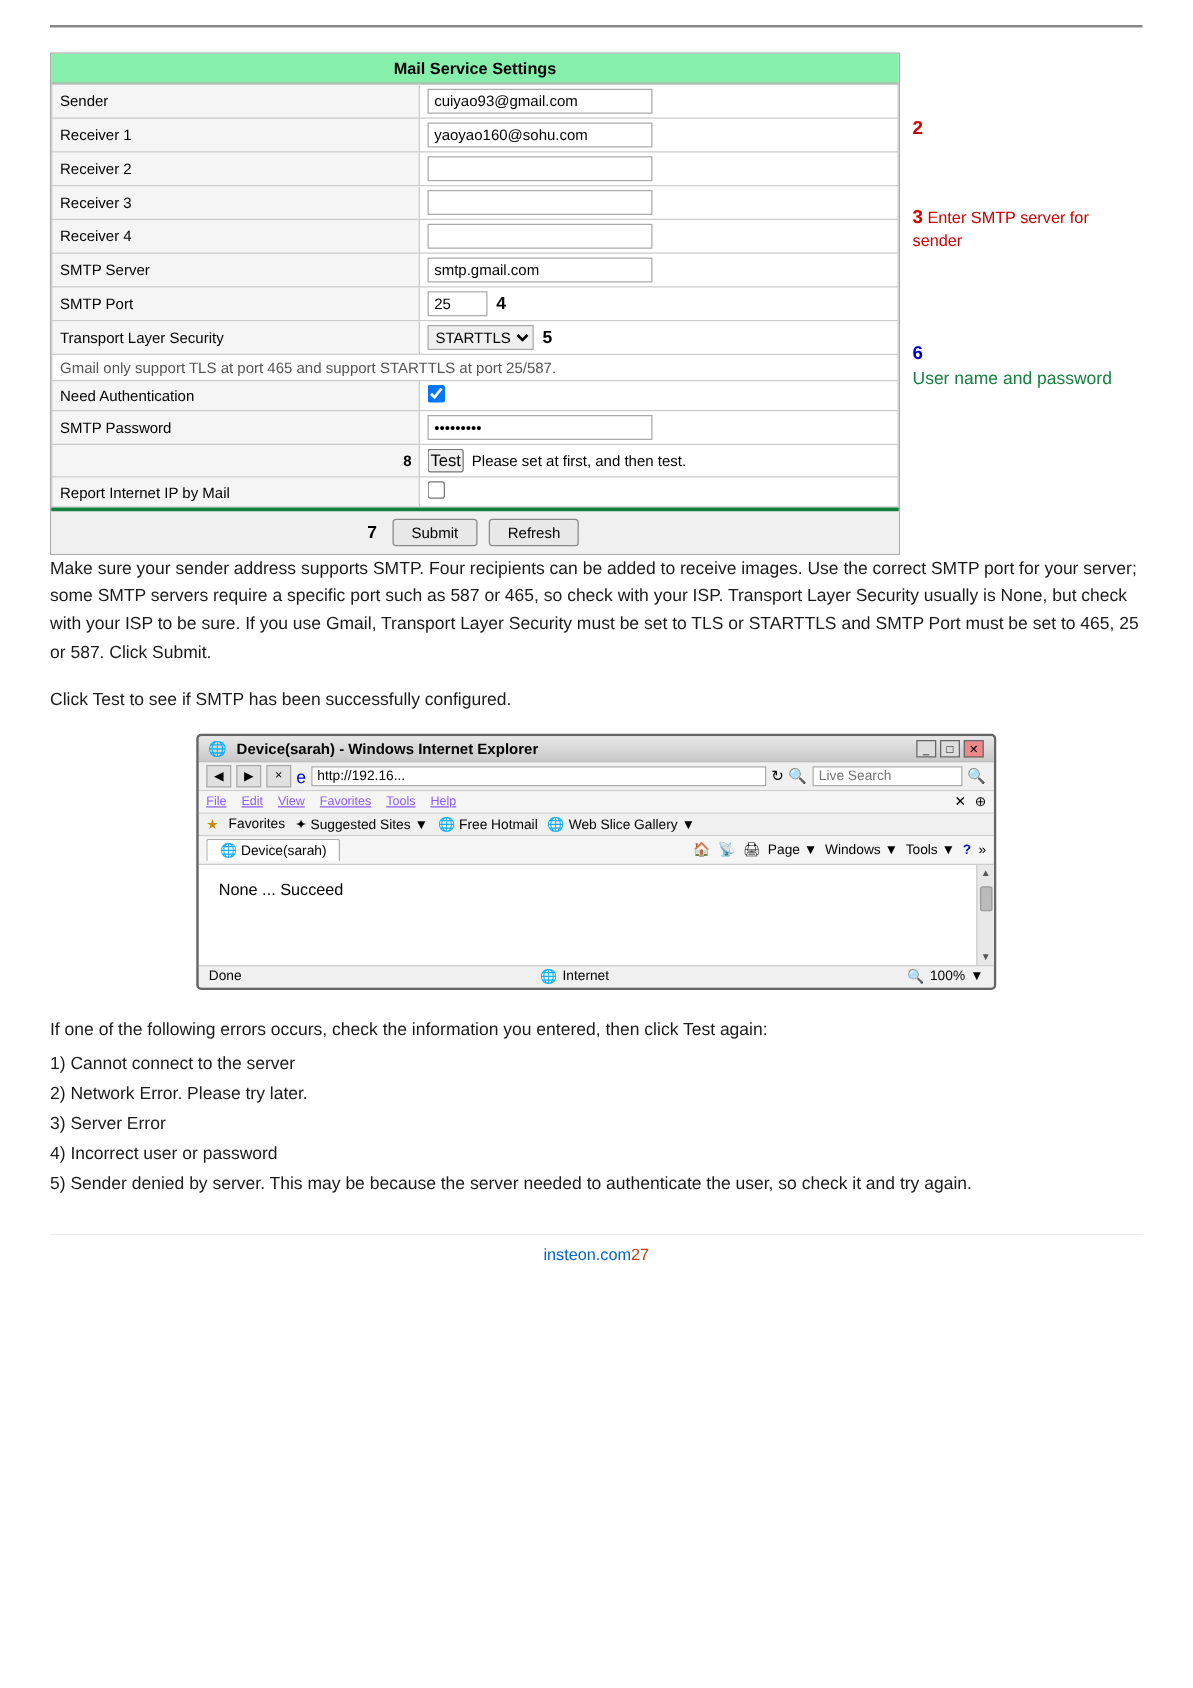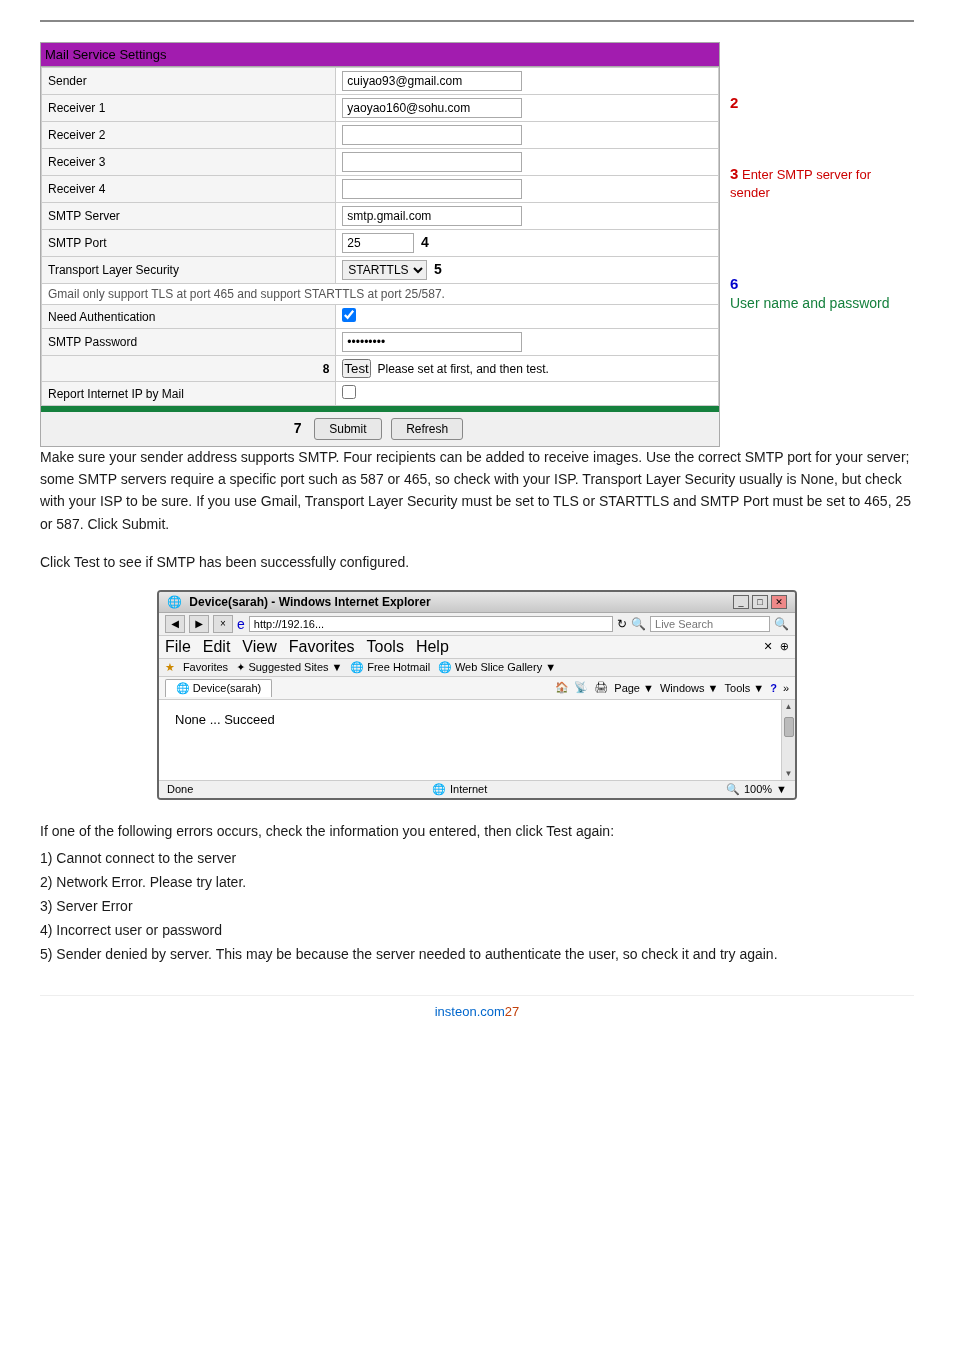--- a/index.html
+++ b/index.html
@@ -19,22 +19,23 @@
       margin-bottom: 20px;
     }
 
     
     .mail-settings-container {
       width: 680px;
       margin: 0 auto 20px auto;
       border: 1px solid #aaa;
     }
     .mail-settings-title {
-      background: #a21caf;
-      font-weight: normal;
+      background: #86efac;
+      text-align: center;
+      font-weight: bold;
       padding: 4px;
       font-size: 13px;
       border-bottom: 1px solid #aaa;
     }
     .mail-table {
       width: 100%;
       border-collapse: collapse;
     }
     .mail-table td {
       border: 1px solid #ccc;
@@ -69,21 +70,21 @@
     .hint-text {
       font-size: 11px;
       color: #555;
       padding: 2px 4px;
     }
 
     .button-row {
       text-align: center;
       padding: 6px;
       background: #f0f0f0;
-      border-top: 6px solid #15803d;
+      border-top: 3px solid #15803d;
     }
     .button-row button {
       padding: 3px 14px;
       font-size: 12px;
       cursor: pointer;
       margin: 0 3px;
       border: 1px solid #888;
       background: #e8e8e8;
       border-radius: 3px;
     }
@@ -168,21 +169,21 @@
       display: flex;
       align-items: center;
       justify-content: space-between;
       border-bottom: 1px solid #ccc;
       font-size: 12px;
     }
     .menu-items {
       display: flex;
       gap: 12px;
     }
-    .menu-item { cursor: pointer; color: #000000; font-size: 16px; }
+    .menu-item { cursor: pointer; color: #8b5cf6; font-size: 10px; text-decoration: underline; }
 
     .browser-favorites-bar {
       background: #f0f0f0;
       padding: 2px 6px;
       border-bottom: 1px solid #ccc;
       font-size: 11px;
       display: flex;
       align-items: center;
       gap: 8px;
     }
@@ -359,21 +360,21 @@
         </tr>
         <tr>
           <td class="label-col">SMTP Server</td>
           <td class="value-col">
             <input type="text" value="smtp.gmail.com" style="">
           </td>
         </tr>
         <tr>
           <td class="label-col">SMTP Port</td>
           <td class="value-col">
-            <input type="text" value="25" style="width: 72px;">
+            <input type="text" value="25" style="width: 48px;">
             &nbsp;<span style="font-weight:bold;font-size:14px;">4</span>
           </td>
         </tr>
         <tr>
           <td class="label-col">Transport Layer Security</td>
           <td class="value-col">
             <select>
               <option>None</option>
               <option>TLS</option>
               <option selected="">STARTTLS</option>

